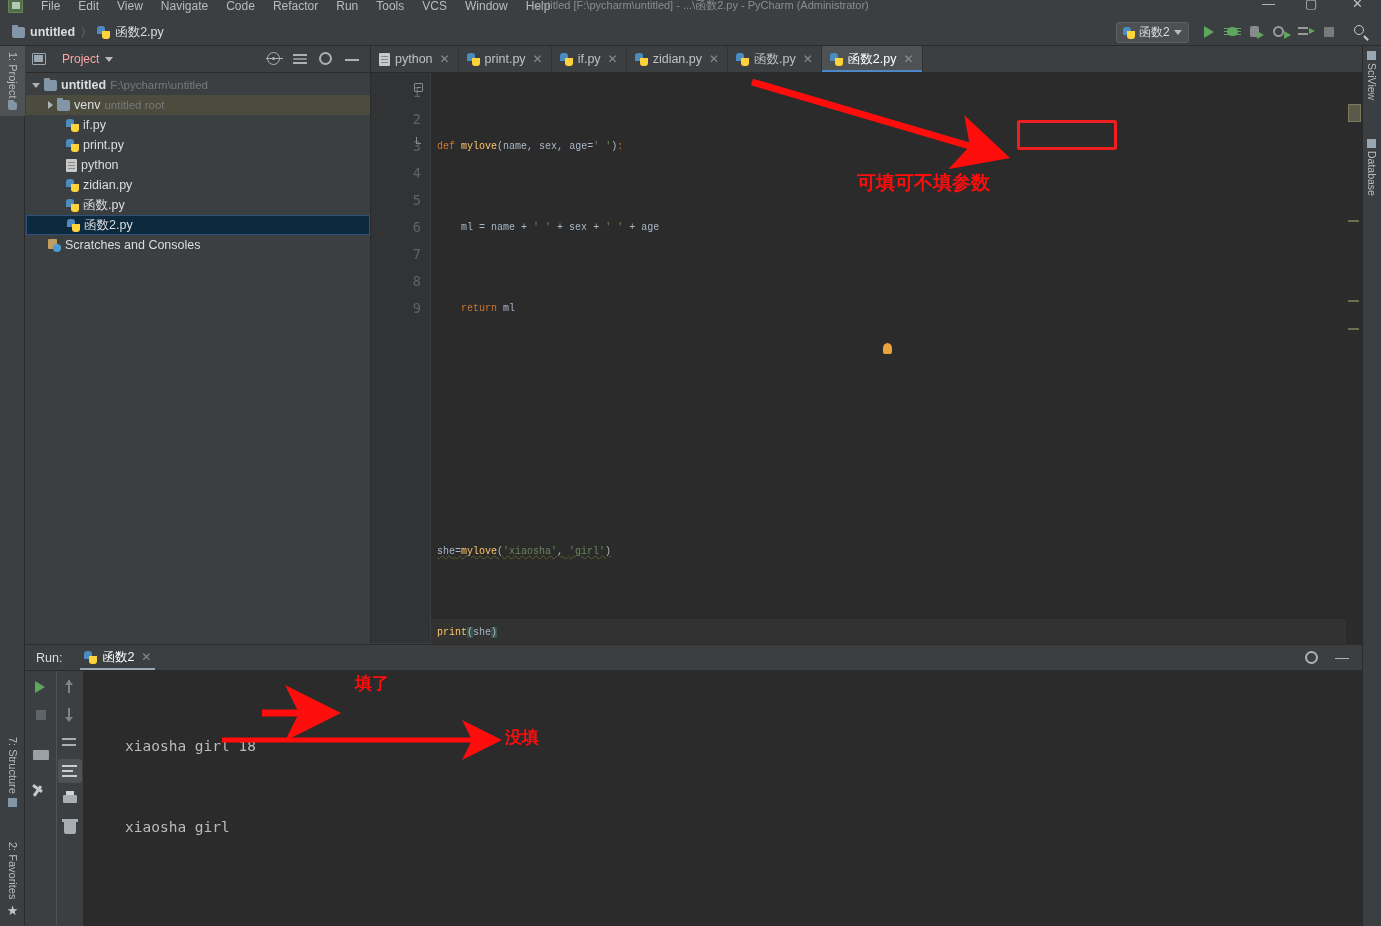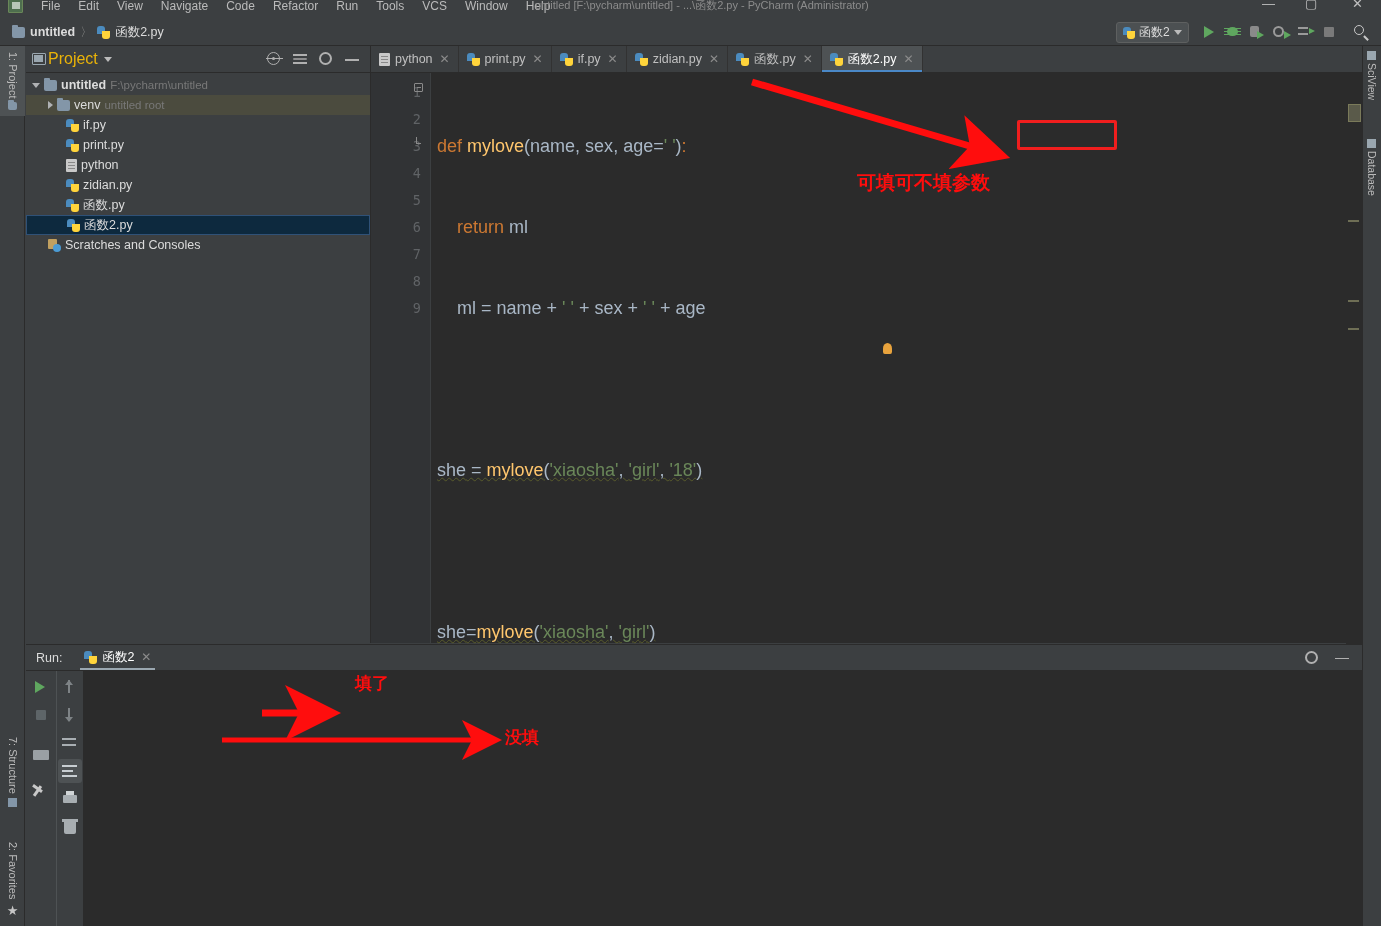--- a/index.html
+++ b/index.html
@@ -127,21 +127,21 @@
 
   
   #project-panel {
     position:absolute; left:26px; top:46px; width:345px; height:597px;
     background:#3C3F41; border-right:1px solid #2B2B2B;
   }
   #proj-header {
     height:27px; display:flex; align-items:center; padding:0 6px;
     border-bottom:1px solid #2B2B2B;
   }
-  #proj-header .ptitle { font-size:16px; color:#eab308; margin-left:2px; }
+  #proj-header .ptitle { font-size:12px; color:#fca5a5; margin-left:16px; }
   .proj-ico-sq { width:14px;height:12px;border:1.5px solid #9AA7B0;border-radius:1px;position:relative; }
   .proj-ico-sq:after{content:"";position:absolute;left:1px;top:1px;width:9px;height:7px;background:#9AA7B0;}
   .hdr-btns { margin-left:auto; display:flex; align-items:center; gap:10px; padding-right:4px; }
   .hb { width:16px;height:16px;position:relative;cursor:pointer; }
   .target { width:13px;height:13px;border:1.6px solid #B0B0B0;border-radius:50%;position:absolute;left:1px;top:1px; }
   .target:after{content:"";position:absolute;left:4px;top:4px;width:3px;height:3px;background:#B0B0B0;border-radius:50%;}
   .target:before{content:"";position:absolute;left:-2px;top:5px;width:17px;height:1.4px;background:#B0B0B0;}
   .collapse { position:absolute;left:1px;top:3px;width:14px;height:1.6px;background:#B0B0B0;box-shadow:0 4px 0 -0.3px #B0B0B0, 0 8px 0 #B0B0B0; }
   .gear { width:13px;height:13px;border:2.4px solid #B0B0B0;border-radius:50%;position:absolute;left:1px;top:1px; }
   .minus { position:absolute;left:1px;top:8px;width:14px;height:1.6px;background:#B0B0B0; }
@@ -192,22 +192,22 @@
   }
   #gutter .ln { height:27px; line-height:27px; text-align:right; padding-right:9px; }
   #foldcol { position:absolute; right:0; top:6px; width:16px; }
   .foldmark { position:absolute; width:9px; height:9px; }
   .fold-minus { border:1px solid #8A8A8A; border-radius:1px; }
   .fold-minus:after{content:"";position:absolute;left:1.5px;top:3px;width:4px;height:1px;background:#8A8A8A;}
   .fold-end { border-left:1px solid #8A8A8A; border-bottom:1px solid #8A8A8A; height:7px; width:5px; }
 
   #codecontent {
     flex:1; position:relative; padding-top:6px; background:#2B2B2B;
-    font-family:Liberation Sans, sans-serif;
-    font-size:18px; line-height:27px; white-space:pre; color:#A9B7C6;
+    font-family:Liberation Mono, monospace;
+    font-size:10px; line-height:27px; white-space:pre; color:#A9B7C6;
     border-left:1px solid #3C3F41;
   }
   .cl { height:27px; padding-left:6px; }
   .kw { color:#CC7832; }
   .fn { color:#FFC66D; }
   .st { color:#6A8759; }
   .id { color:#A9B7C6; }
   .sq { text-decoration: underline; text-decoration-style: wavy; text-decoration-color:#585B2B; text-decoration-thickness:1px; }
   .matchparen { background:#3B514D; }
   .caretline { background:#323232; }
@@ -479,24 +479,23 @@
       <div class="ln">8</div>
       <div class="ln">9</div>
       <div id="foldcol">
         <i class="foldmark fold-minus" style="top:4px;left:0"></i>
         <i class="foldmark fold-end" style="top:58px;left:2px"></i>
       </div>
     </div>
 
     <div id="codecontent">
       <div class="cl"><span class="kw">def</span> <span class="fn">mylove</span>(<span class="id">name</span>, <span class="id">sex</span>, <span class="id">age</span>=<span class="st">' '</span>)<span class="kw">:</span></div>
+      <div class="cl">    <span class="id">ml</span> = <span class="id">name</span> + <span class="st">' '</span> + <span class="id">sex</span> + <span class="st">' '</span> + <span class="id">age</span></div>
       <div class="cl">    <span class="kw">return</span> <span class="id">ml</span></div>
-      <div class="cl">    <span class="id">ml</span> = <span class="id">name</span> + <span class="st">' '</span> + <span class="id">sex</span> + <span class="st">' '</span> + <span class="id">age</span></div>
       <div class="cl"> </div>
-      <div class="cl"><span class="sq"><span class="id">she</span> = <span class="fn">mylove</span>(<span class="st">'xiaosha'</span>, <span class="st">'girl'</span>, <span class="st">'18'</span>)</span></div>
       <div class="cl"> </div>
       <div class="cl"><span class="sq"><span class="id">she</span>=<span class="fn">mylove</span>(<span class="st">'xiaosha'</span>, <span class="st">'girl'</span>)</span></div>
       <div class="cl caretline"><span class="fn">print</span><span class="matchparen">(</span><span class="id">she</span><span class="matchparen">)</span></div>
       <i class="bulb"></i>
     </div>
 
     <div id="editor-markers">
       <div id="scroll-thumb"></div>
       <div class="mk" style="top:120px"></div>
       <div class="mk" style="top:200px"></div>
@@ -563,20 +562,22 @@
         <i style="position:absolute;left:5px;top:8px;width:14px;height:8px;background:#A8AEB2;border-radius:1px"></i>
         <i style="position:absolute;left:8px;top:4px;width:8px;height:4px;background:#D0D4D6"></i>
       </div>
     <div class="gbtn">
         <i style="position:absolute;left:6px;top:7px;width:12px;height:12px;background:#A8AEB2;border-radius:0 0 2px 2px"></i>
         <i style="position:absolute;left:4px;top:4px;width:16px;height:3px;background:#A8AEB2"></i>
       </div>
   </div>
 
   <div id="console">
+    <div>xiaosha girl 18</div>
+    <div>xiaosha girl</div>
     
     
   </div>
 </div>
 
 <svg id="overlay" width="1381" height="926" viewBox="0 0 1381 926" xmlns="http://www.w3.org/2000/svg">
   <defs>
     <marker id="ah" markerWidth="8" markerHeight="8" refX="5" refY="4" orient="auto" markerUnits="strokeWidth">
       <path d="M0,0 L8,4 L0,8 L2,4 z" fill="#FF0D0D"></path>
     </marker>

